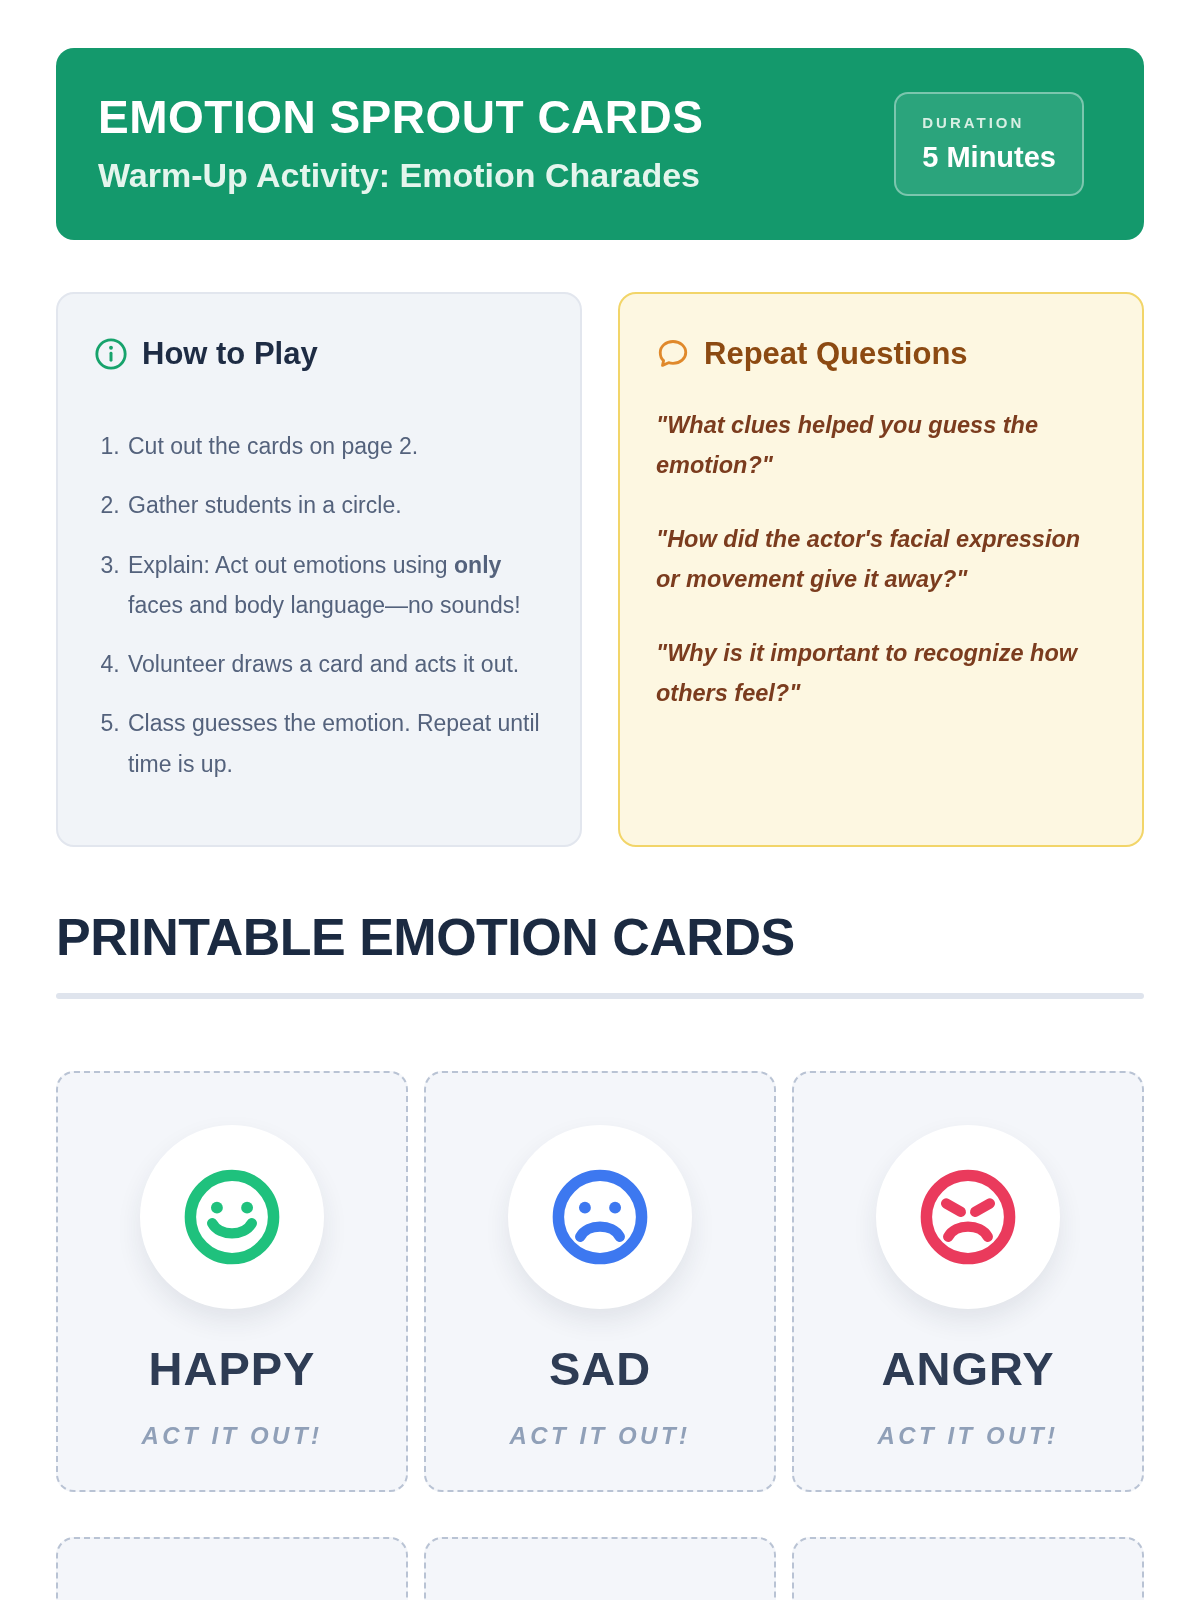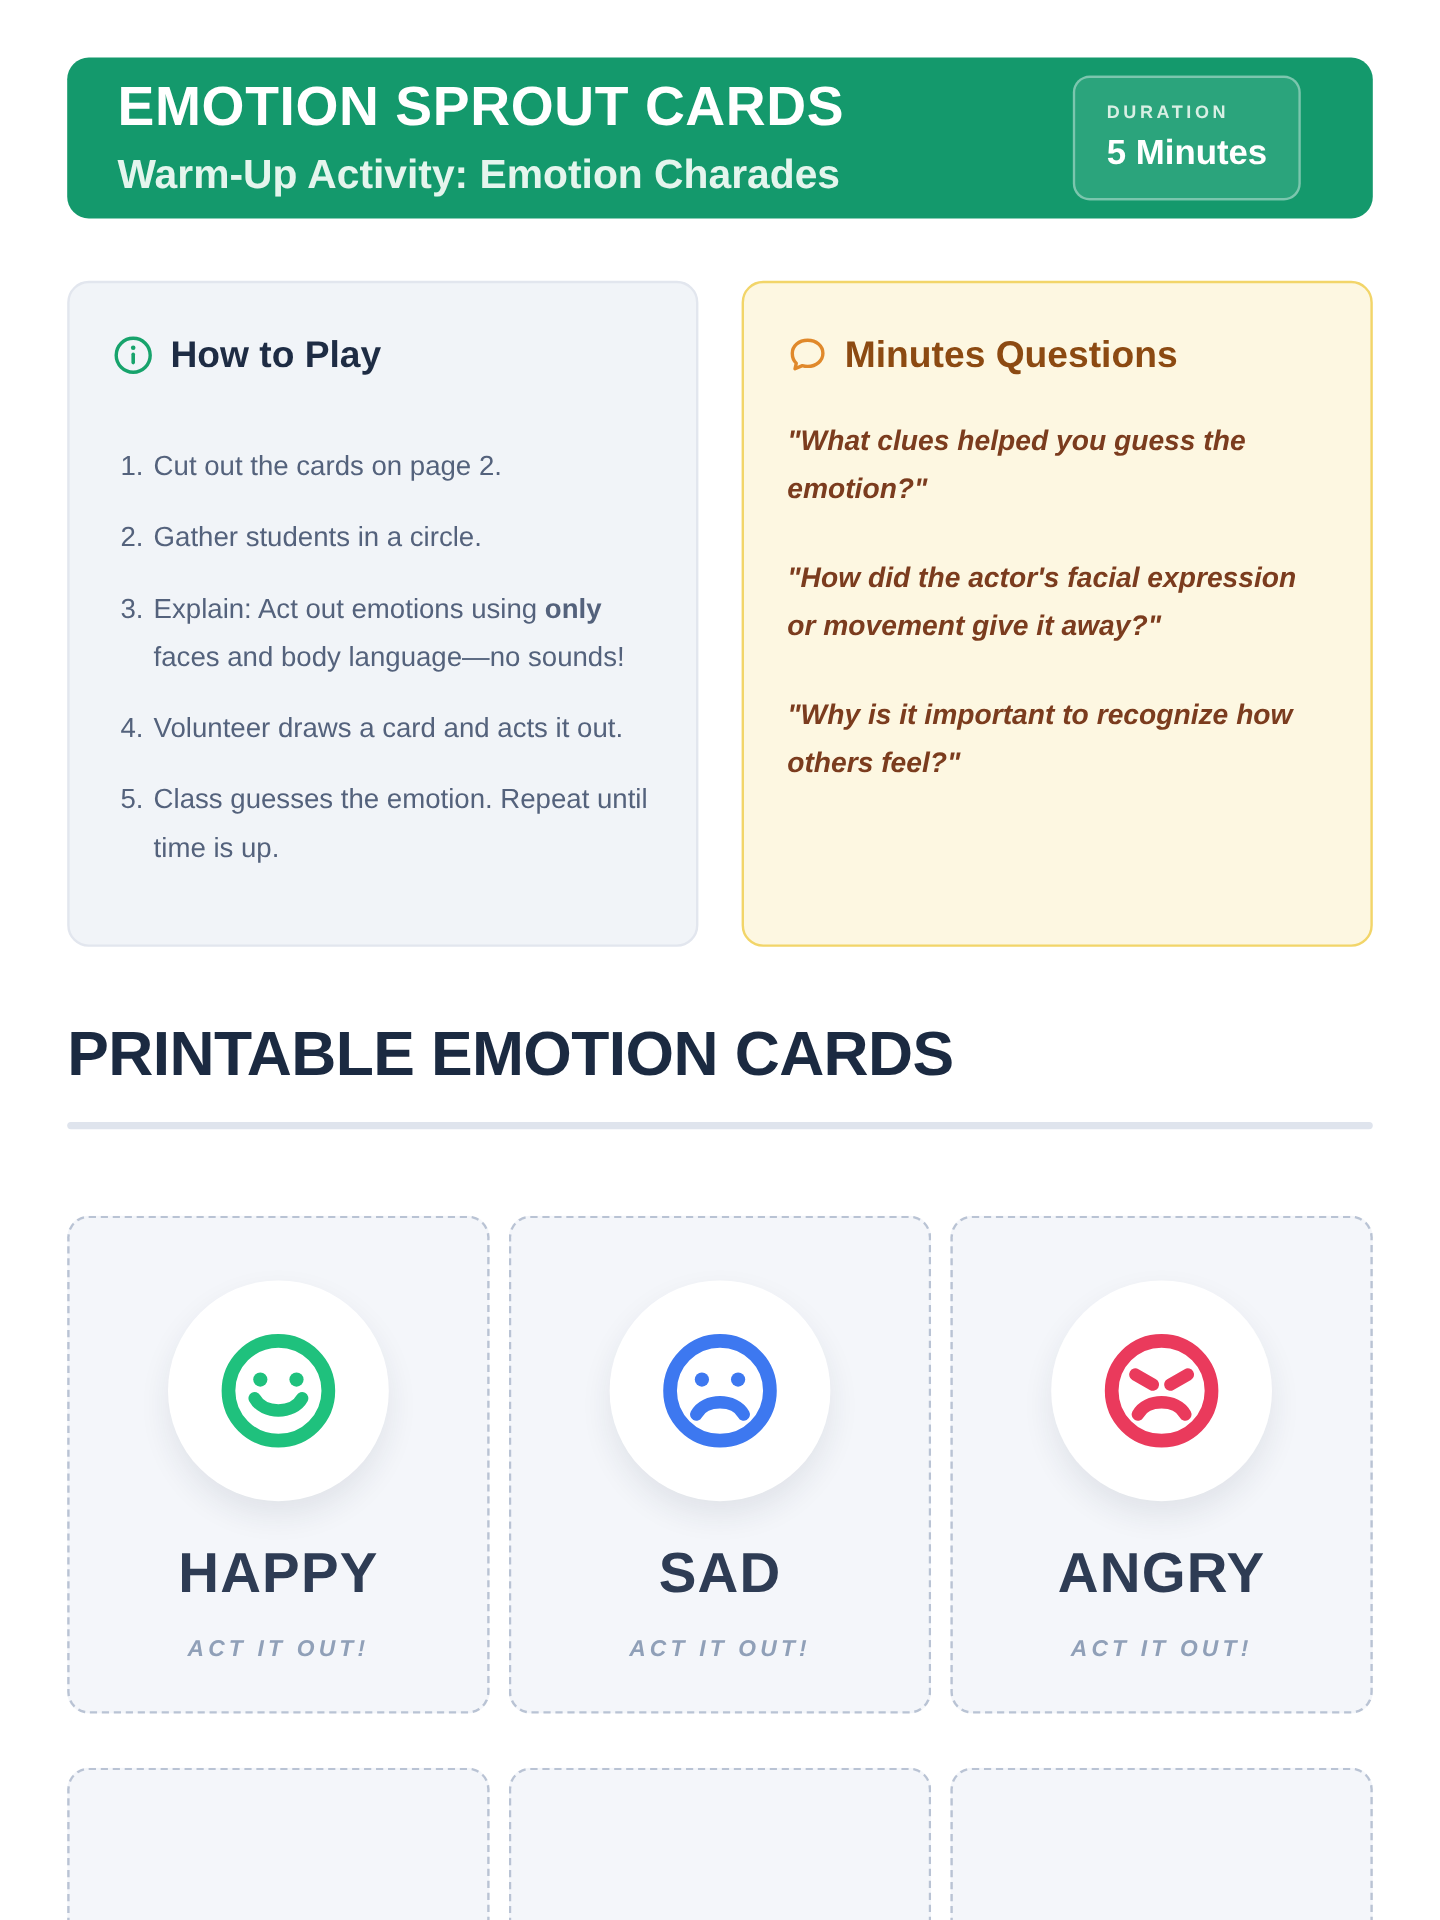--- a/index.html
+++ b/index.html
@@ -8,21 +8,21 @@
     width: 1200px; height: 1600px; overflow: hidden;
     background: #ffffff;
     font-family: "Liberation Sans", sans-serif;
     -webkit-font-smoothing: antialiased;
   }
   .page { width: 1200px; padding: 0 56px; }
 
   
   .hero {
     margin-top: 48px;
-    height: 134px;
+    height: 192px;
     background: #14996C;
     border-radius: 18px;
     padding: 0 60px 0 42px;
     display: flex; align-items: center; justify-content: space-between;
   }
   .hero-title {
     font-size: 46px; font-weight: 800; color: #ffffff;
     letter-spacing: 0.5px; line-height: 1;
   }
   .hero-subtitle {
@@ -102,21 +102,21 @@
     display: flex; align-items: center; justify-content: center;
   }
   .face-circle svg { display: block; }
   .card-label {
     margin-top: 32px;
     font-size: 47px; font-weight: 800; letter-spacing: 1px;
     color: #2e3c54;
   }
   .card-tagline {
     margin-top: 26px;
-    font-size: 19px; font-weight: 700; font-style: italic;
+    font-size: 24px; font-weight: 700; font-style: italic;
     letter-spacing: 3.5px; color: #90a0b8;
   }
 </style>
 </head>
 <body>
 
 <div class="page">
 
   <div class="hero">
     <div>
@@ -151,21 +151,21 @@
         </ol>
     </div>
 
     <div class="panel panel-debrief">
       <div class="panel-head">
         <span>
           <svg width="34" height="34" viewBox="0 0 24 24">
             <path d="M12 3.2c5.2 0 9 3.4 9 7.7s-3.8 7.7-9 7.7c-1.1 0-2.1-.15-3.1-.45L4.6 20l.75-3.3C3.6 15.2 3 13.2 3 10.9c0-4.3 3.8-7.7 9-7.7z" fill="none" stroke="#e0892b" stroke-width="2" stroke-linejoin="round"></path>
           </svg>
         </span>
-        <span class="panel-title">Minutes Questions</span>
+        <span class="panel-title">Repeat Questions</span>
       </div>
       <div class="questions" id="questions-list">
           <p>"What clues helped you guess the emotion?"</p>
           <p>"How did the actor's facial expression or movement give it away?"</p>
           <p>"Why is it important to recognize how others feel?"</p>
         </div>
     </div>
 
   </div>
 

